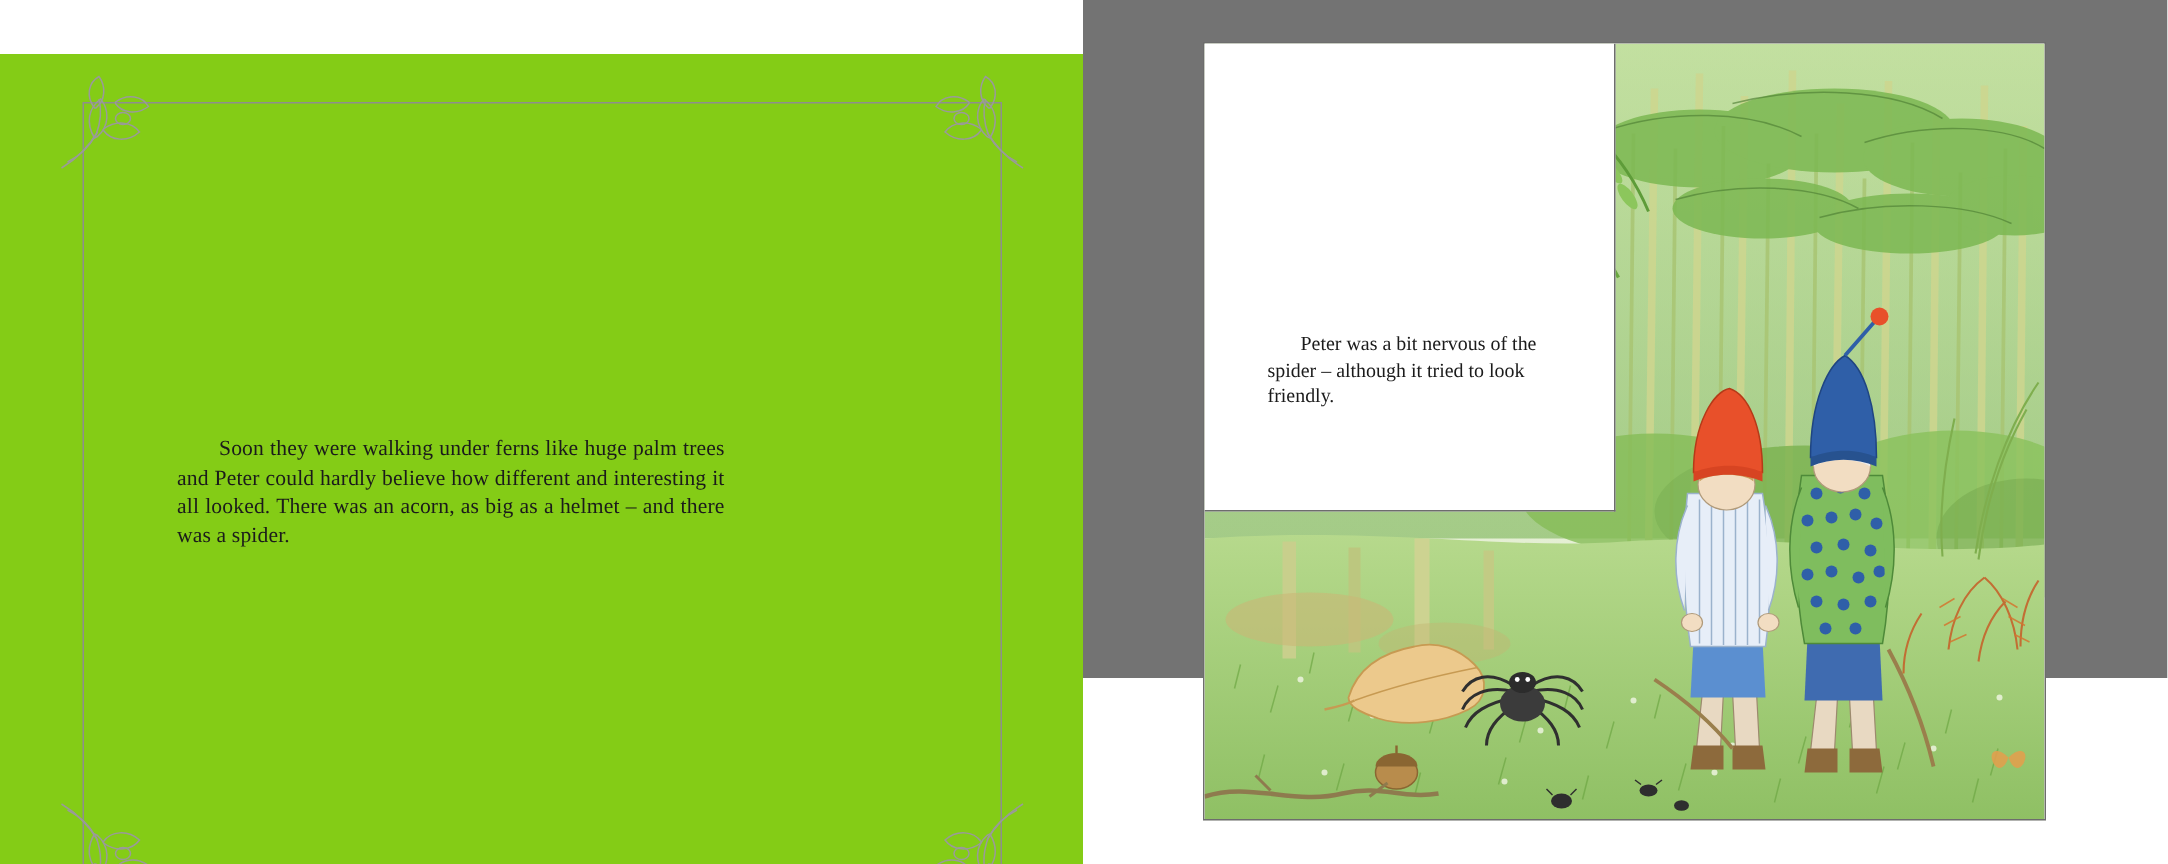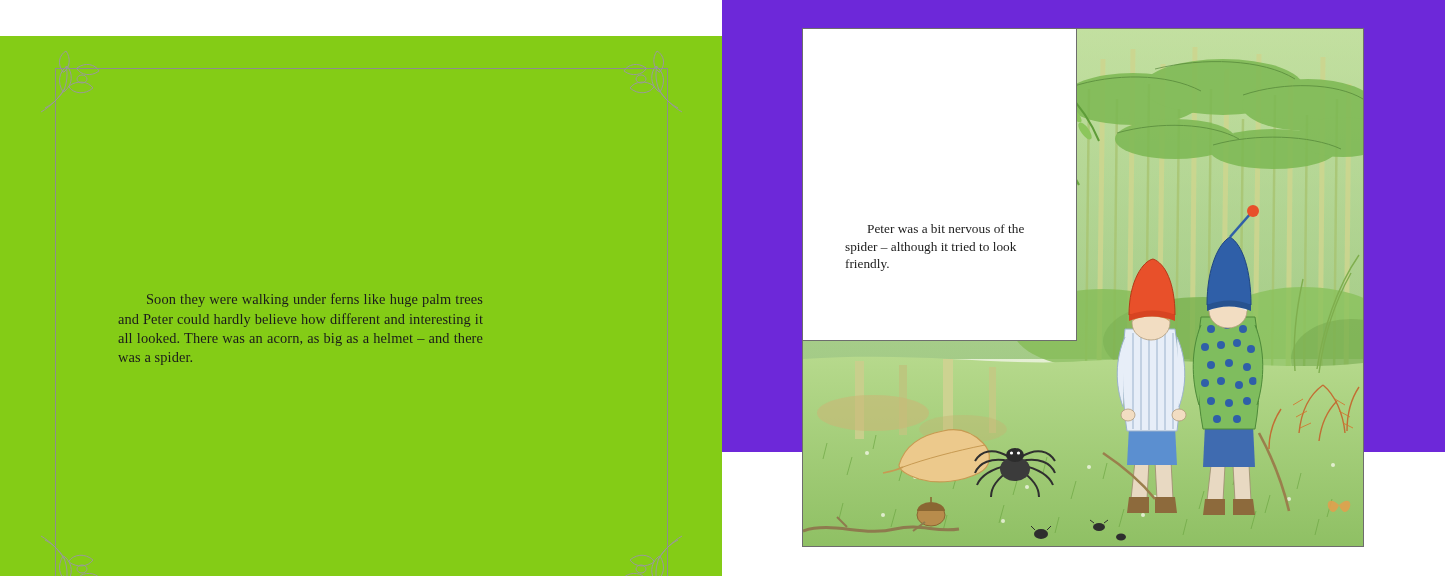--- a/index.html
+++ b/index.html
@@ -65,21 +65,21 @@
     letter-spacing: .1px;
   }
 
   
   .page-right {
     position: absolute;
     left: 722px;
     top: 0;
     width: 723px;
     height: 452px;
-    background: #6d28d9;
+    background: #737373;
     font-family: Liberation Serif, serif;
   }
   .illus {
     position: absolute;
     left: 80px;
     top: 28px;
     width: 560px;
     height: 517px;
     border: 1px solid #6d6d6d;
     overflow: hidden;

